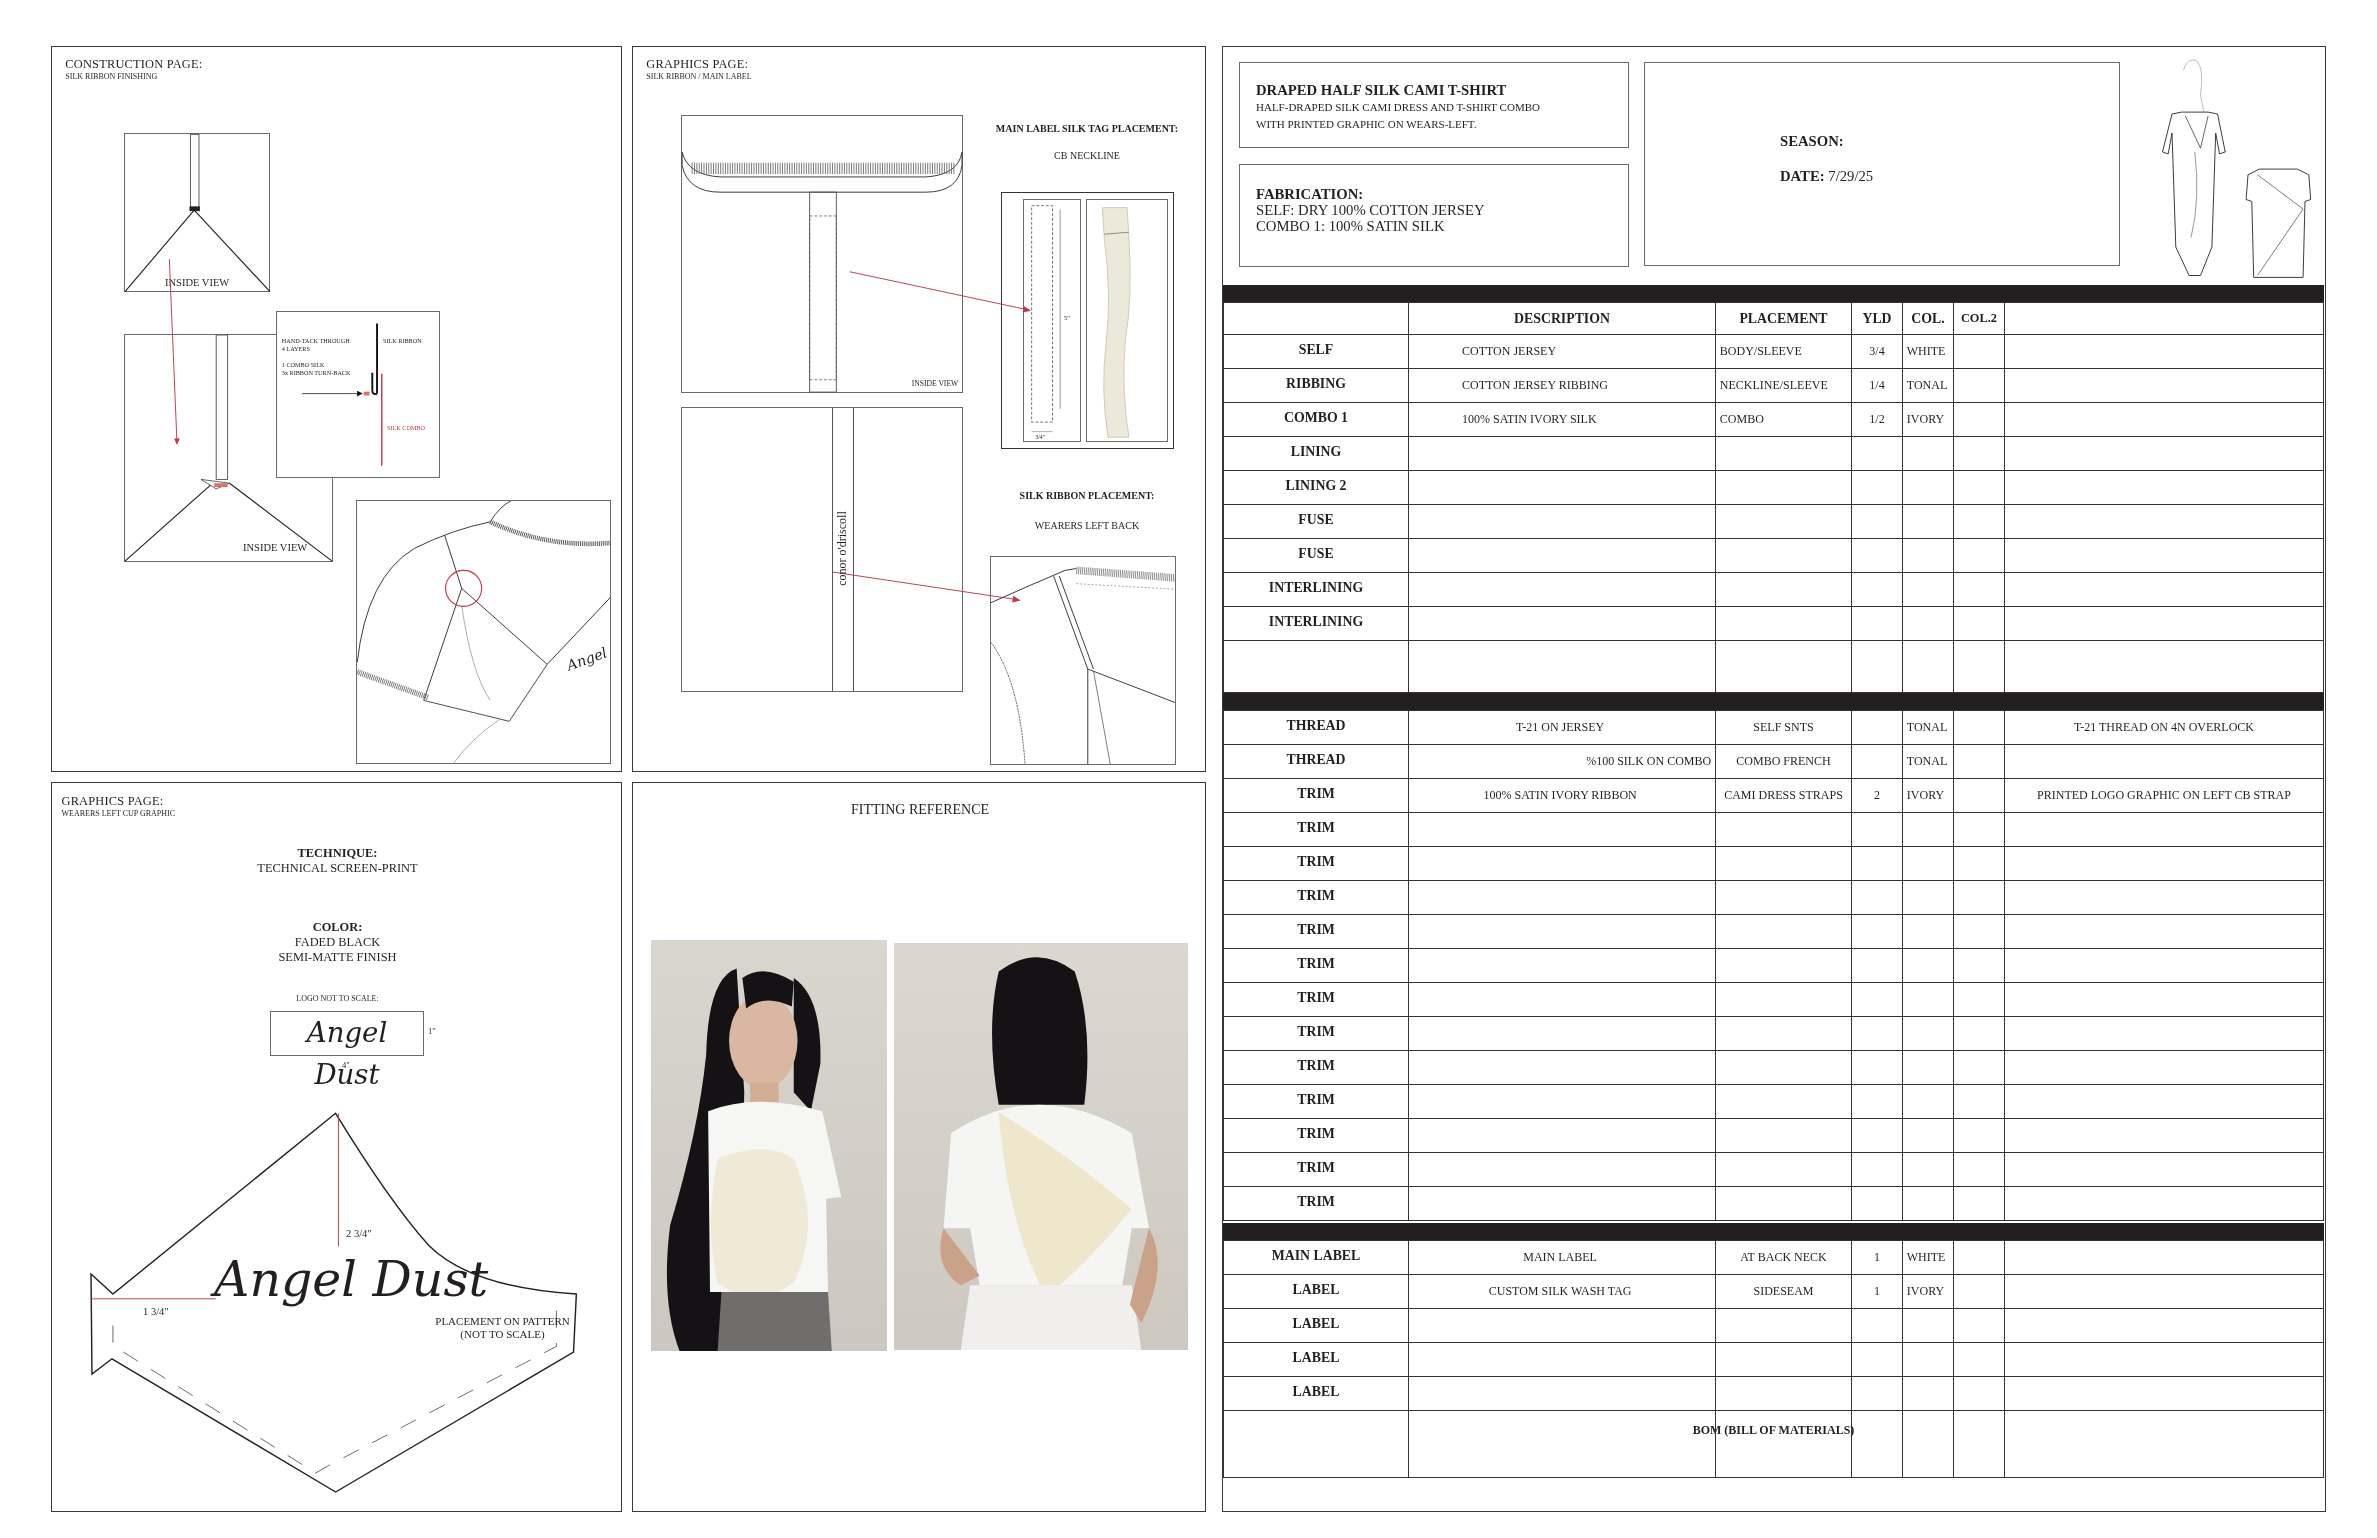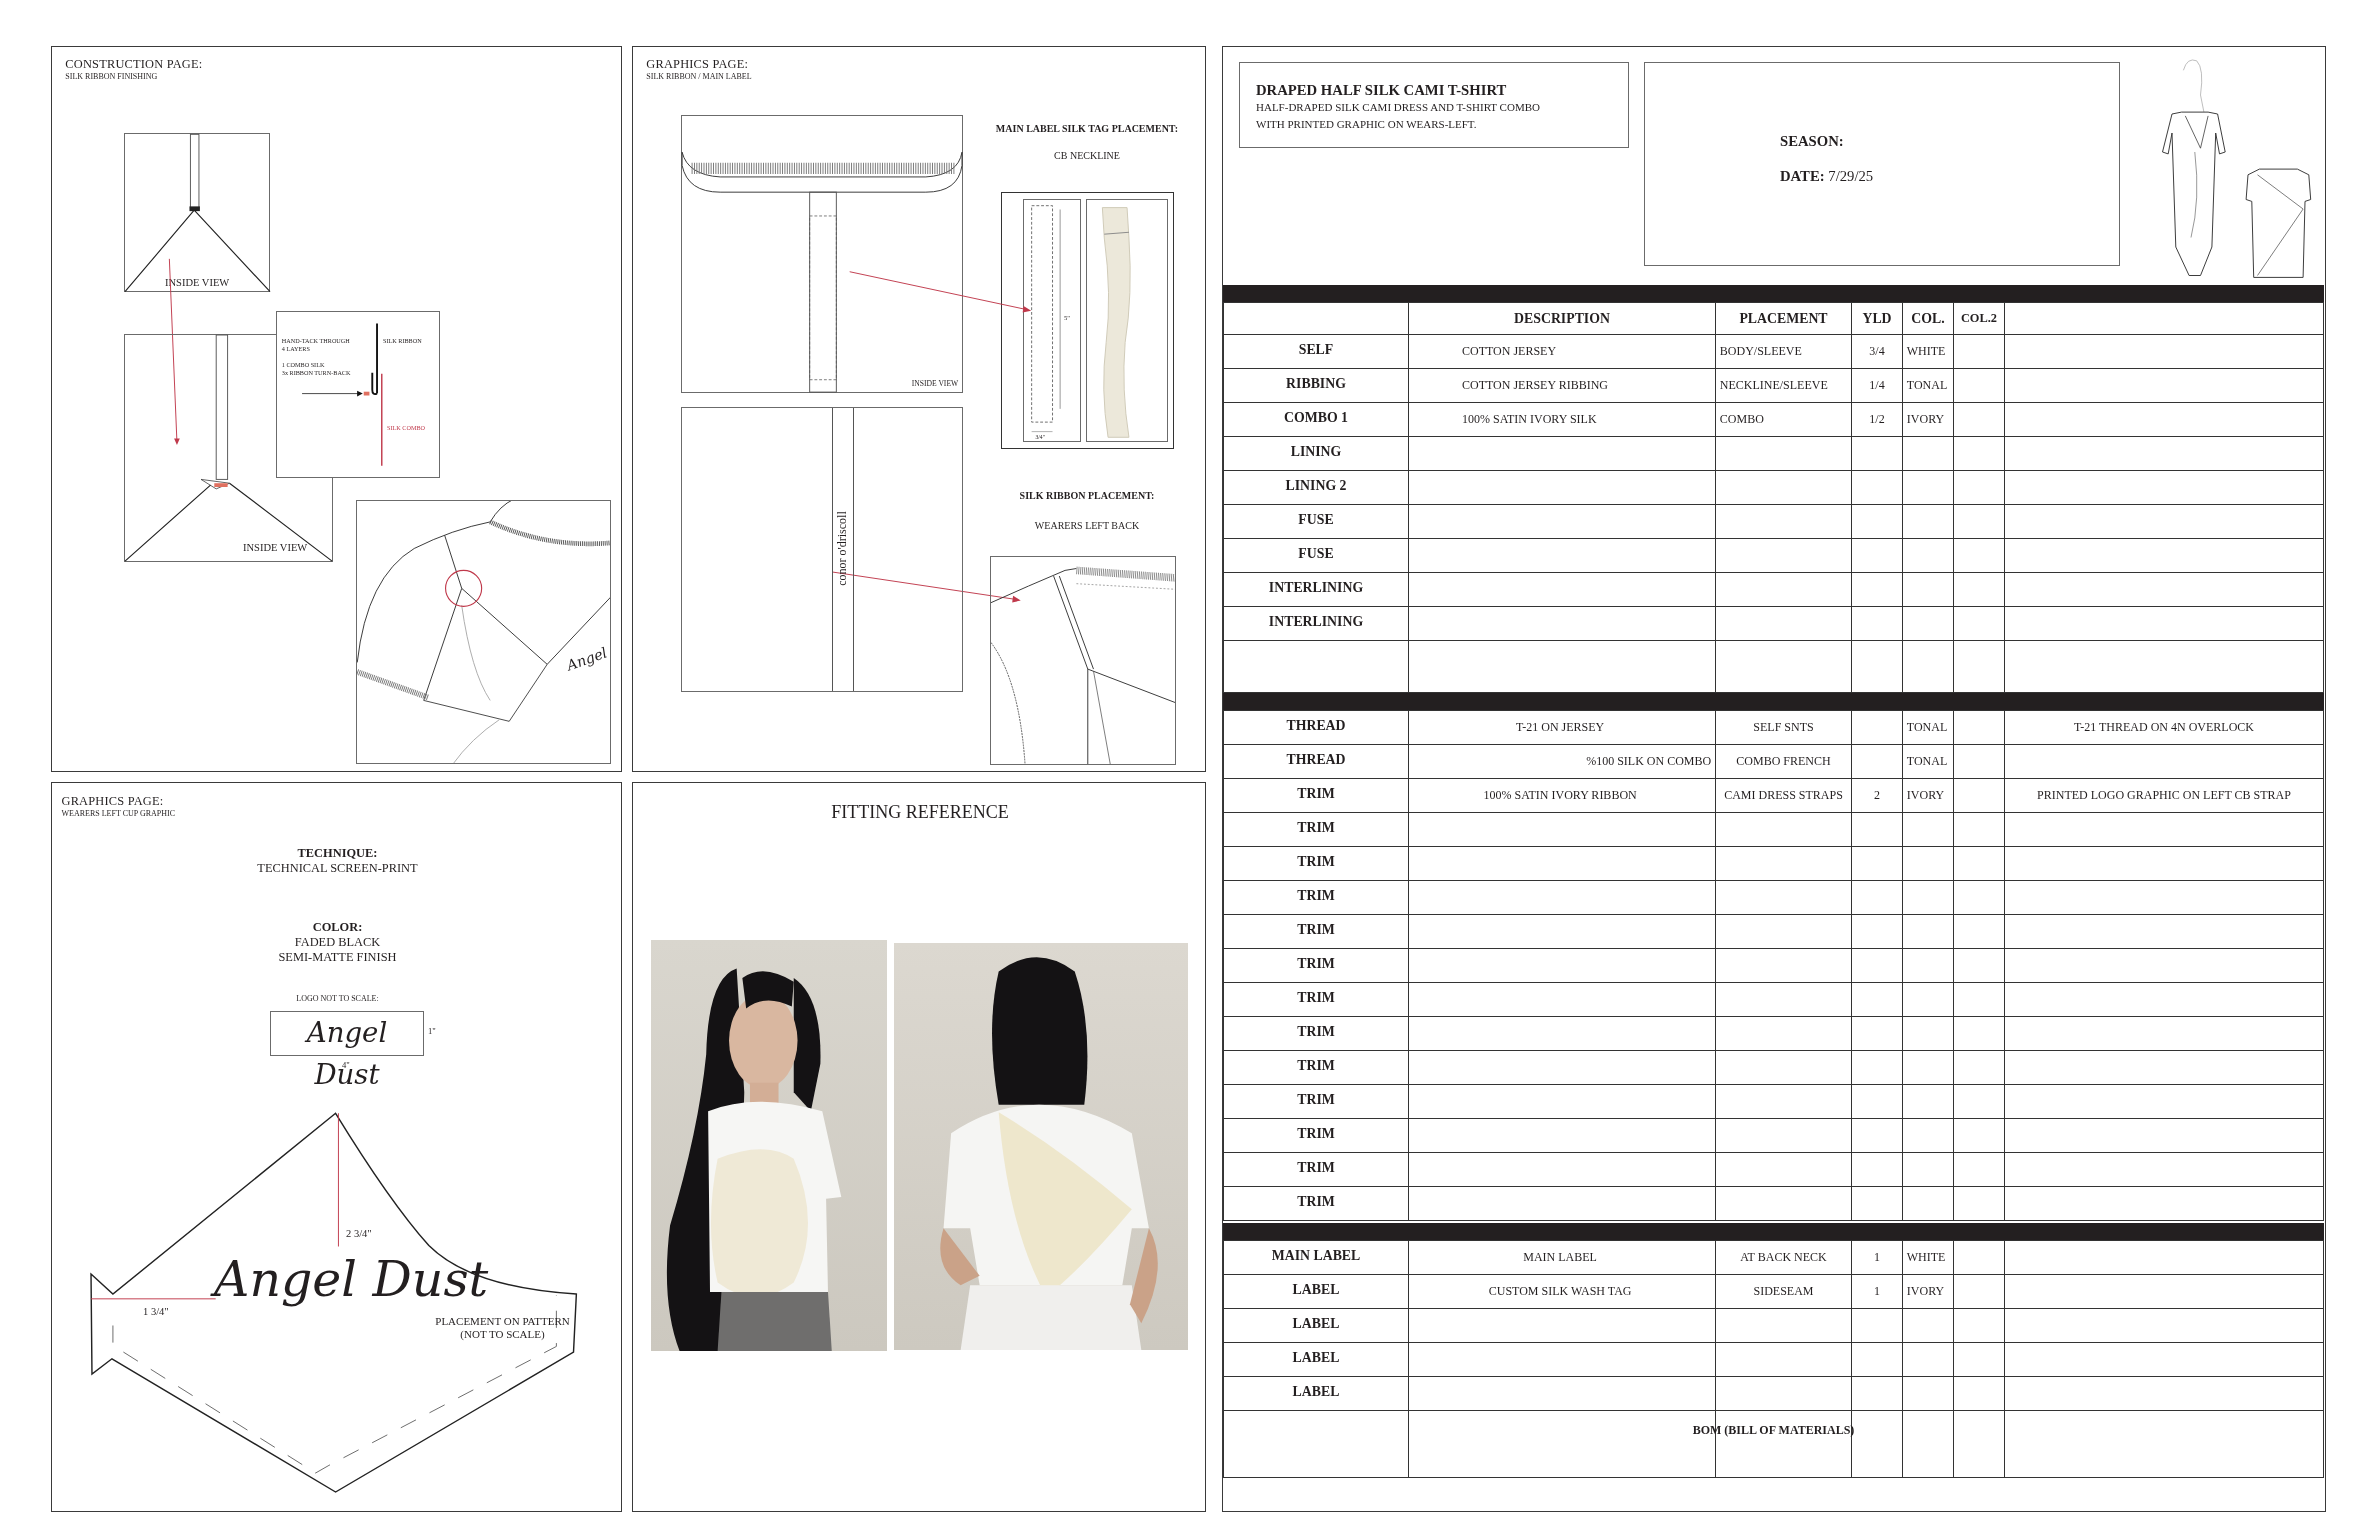--- a/index.html
+++ b/index.html
@@ -179,21 +179,21 @@
   <div class="abs script" style="left:162px; top:468px; font-size:49px; line-height:57px;">Angel Dust</div>
   <div class="abs" style="left:294px; top:445px; font-size:10.5px;">2 3/4"</div>
   <div class="abs" style="left:91px; top:523px; font-size:10.5px;">1 3/4"</div>
   <div class="abs center" style="left:365px; top:532px; width:171px; font-size:11px; line-height:13.3px;">
     <div>PLACEMENT ON PATTERN</div>
     <div>(NOT TO SCALE)</div>
   </div>
 </div>
 
 <div class="panel" style="left:632px; top:782px; width:574px; height:730px;">
-  <div class="abs center" style="left:0; top:19px; width:574px; font-size:18px;">FITTING REFERENCE</div>
+  <div class="abs center" style="left:0; top:19px; width:574px; font-size:14px;">FITTING REFERENCE</div>
 
   <div class="photo" style="left:18px; top:157px; width:236px; height:411px; background:linear-gradient(180deg,#d9d6ce 0%,#ccc8bf 100%);">
     <svg width="236" height="411" viewBox="0 0 248 432" style="left:0;top:0;">
       <path d="M90 30 Q60 40 58 120 Q50 200 20 300 Q10 380 30 432 L90 432 L98 160 Z" fill="#141214"></path>
       <path d="M150 40 Q180 60 178 130 L168 180 L150 160 Z" fill="#141214"></path>
       <ellipse cx="118" cy="106" rx="36" ry="50" fill="#d9b7a0"></ellipse>
       <path d="M96 40 Q118 24 150 44 L148 70 Q120 56 100 72 Z" fill="#141214"></path>
       <rect x="104" y="150" width="30" height="26" fill="#d3ae96"></rect>
       <path d="M60 180 Q110 160 180 180 L200 270 L184 272 L186 370 L62 370 Z" fill="#f6f6f4"></path>
       <path d="M70 230 Q120 210 150 230 Q180 300 150 360 Q110 390 70 360 Q56 300 70 230 Z" fill="#efe9d6"></path>
@@ -213,20 +213,25 @@
 </div>
 
 <div class="panel" style="left:1222px; top:46px; width:1104px; height:1466px;">
 
   <div class="spec-box" style="left:16px; top:15px; width:390px; height:86px;">
     <div class="abs bold" style="left:16px; top:19px; font-size:14.7px;">DRAPED HALF SILK CAMI T-SHIRT</div>
     <div class="abs" style="left:16px; top:38px; font-size:11px;">HALF-DRAPED SILK CAMI DRESS AND T-SHIRT COMBO</div>
     <div class="abs" style="left:16px; top:55px; font-size:11px;">WITH PRINTED GRAPHIC ON WEARS-LEFT.</div>
   </div>
 
+  <div class="spec-box" style="left:16px; top:117px; width:390px; height:103px;">
+    <div class="abs bold" style="left:16px; top:21px; font-size:14.7px;">FABRICATION:</div>
+    <div class="abs" style="left:16px; top:37px; font-size:14.7px;">SELF: DRY 100% COTTON JERSEY</div>
+    <div class="abs" style="left:16px; top:53px; font-size:14.7px;">COMBO 1: 100% SATIN SILK</div>
+  </div>
 
   <div class="spec-box" style="left:421px; top:15px; width:476px; height:204px;">
     <div class="abs bold" style="left:135px; top:70px; font-size:14.7px;">SEASON:</div>
     <div class="abs" style="left:209px; top:70px; font-size:14.7px;"></div>
     <div class="abs" style="left:135px; top:105px; font-size:14.7px;">
       <span class="bold">DATE:</span>
       <span>7/29/25</span>
     </div>
   </div>
 

